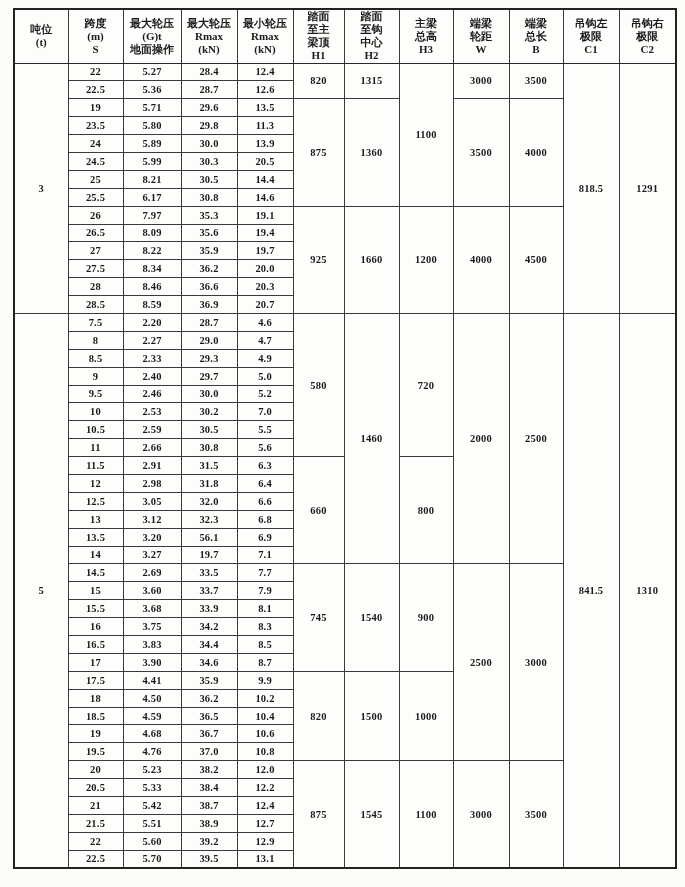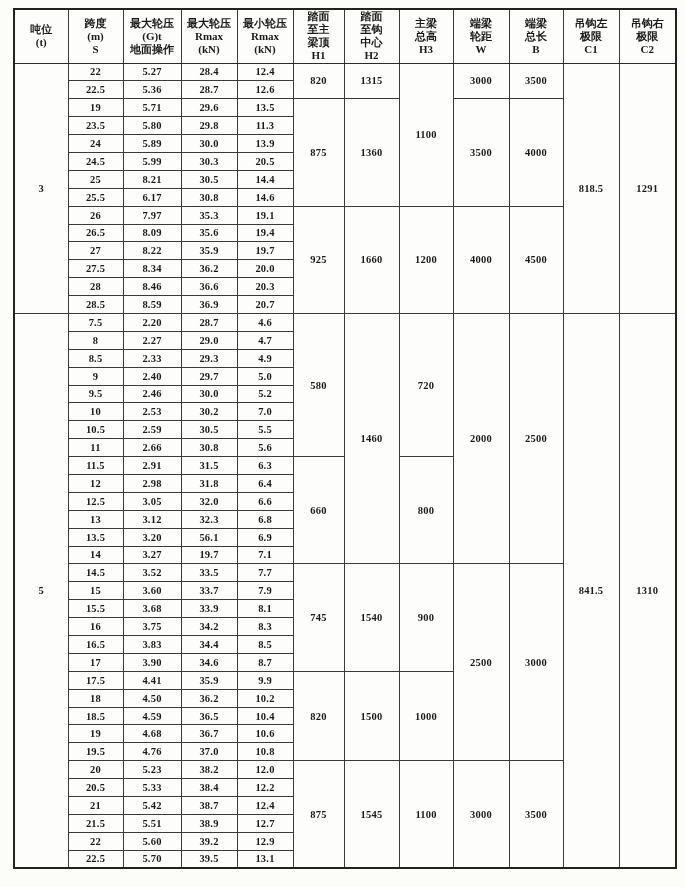--- a/index.html
+++ b/index.html
@@ -310,21 +310,21 @@
           <td>6.9</td>
         </tr>
         <tr>
           <td>14</td>
           <td>3.27</td>
           <td>19.7</td>
           <td>7.1</td>
         </tr>
         <tr>
           <td>14.5</td>
-          <td>3.52</td>
+          <td>2.69</td>
           <td>33.5</td>
           <td>7.7</td>
           <td rowspan="6">745</td>
           <td rowspan="6">1540</td>
           <td rowspan="6">900</td>
           <td rowspan="11">2500</td>
           <td rowspan="11">3000</td>
         </tr>
         <tr>
           <td>15</td>

